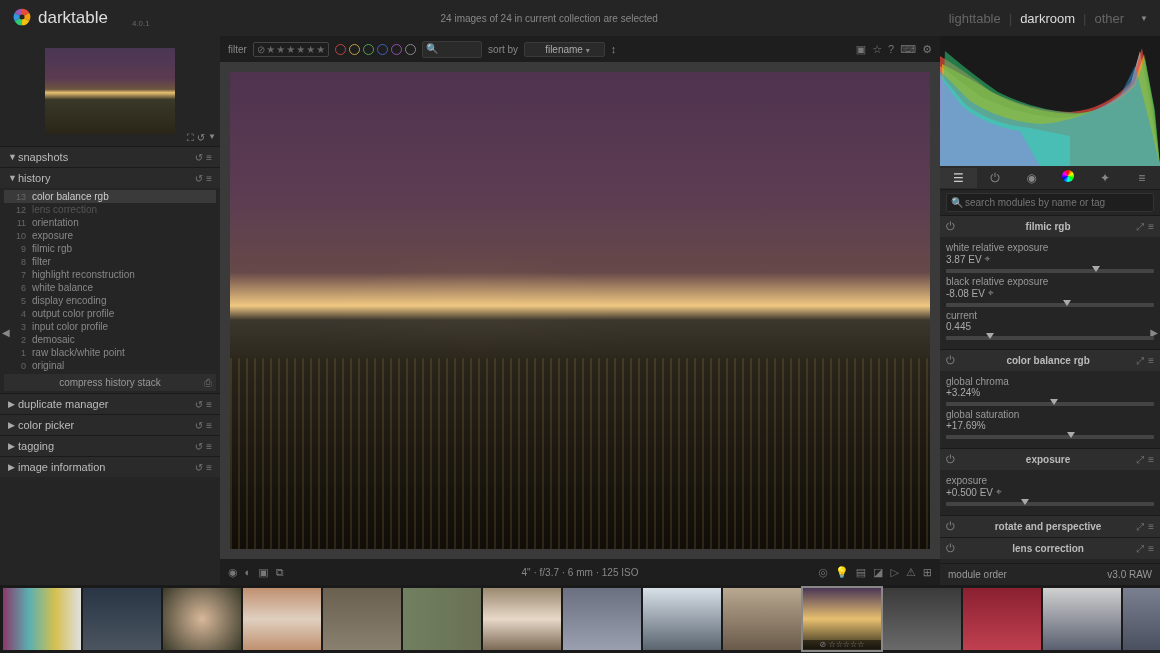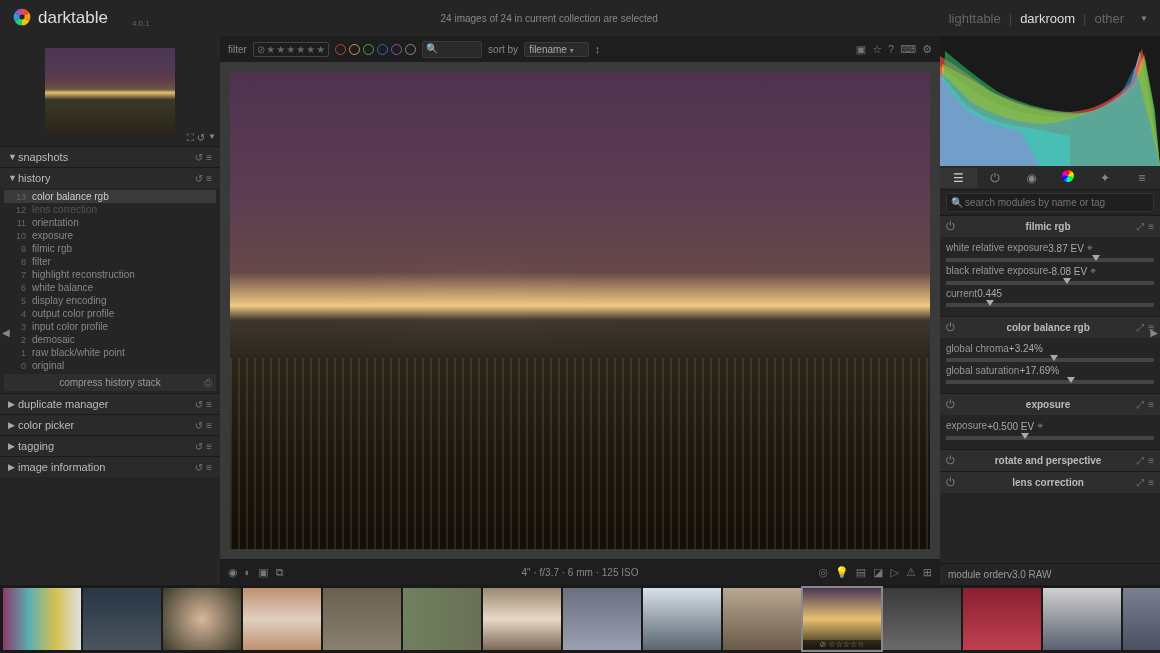--- a/index.html
+++ b/index.html
@@ -35,21 +35,21 @@
 .hist-btn-icon { position: absolute; right: 4px; top: 3px; color: #777; font-size: 10px; }
 .center { flex: 1; background: #ef4444; display: flex; flex-direction: column; position: relative; }
 .filter-bar { height: 26px; display: flex; align-items: center; padding: 0 8px; gap: 6px; background: #1e1e1e; }
 .filter-label { font-size: 10px; color: #888; }
 .stars-filter { display: flex; gap: 1px; border: 1px solid #444; padding: 1px 3px; border-radius: 2px; }
 .star { color: #666; font-size: 10px; cursor: pointer; }
 .color-dots { display: flex; gap: 3px; }
 .cdot { width: 11px; height: 11px; border-radius: 50%; border: 1.5px solid; cursor: pointer; }
 .search-input { background: #2a2a2a; border: 1px solid #3a3a3a; color: #aaa; font-size: 10px; padding: 2px 4px; width: 60px; border-radius: 2px;}
 .sort-label { font-size: 10px; color: #888; }
-.sort-select { background: #2a2a2a; border: 1px solid #3a3a3a; color: #aaa; font-size: 10px; padding: 1px 14px 1px 4px; border-radius: 2px; }
+.sort-select { background: #2a2a2a; border: 1px solid #3a3a3a; color: #aaa; font-size: 10px; padding: 1px 14px 1px 20px; border-radius: 2px; }
 .filter-spacer { flex: 1; }
 .filter-icons { display: flex; gap: 6px; color: #777; font-size: 11px; }
 .image-area { flex: 1; background: #3a3a3a; display: flex; align-items: center; justify-content: center; padding: 10px; }
 .main-image { width: 100%; height: 100%; background: 
   linear-gradient(to bottom, rgba(80,50,80,0.95) 0%, rgba(95,60,85,0.9) 25%, rgba(110,75,75,0.85) 42%, rgba(240,200,130,1) 49%, rgba(60,55,45,0.95) 52%, rgba(45,40,30,1) 60%, rgba(25,22,15,1) 100%),
   radial-gradient(ellipse at 35% 58%, rgba(255,220,140,0.5) 0%, transparent 25%);
   position: relative; }
 .main-image::after { content:''; position:absolute; left:0; right:0; top:60%; bottom:0; background: repeating-linear-gradient(90deg, rgba(255,200,100,0.12) 0 2px, transparent 2px 8px), linear-gradient(to bottom, rgba(40,35,25,0.4), rgba(15,12,8,0.8)); }
 .bottom-bar { height: 26px; display: flex; align-items: center; justify-content: center; background: #1e1e1e; font-size: 10px; color: #888; padding: 0 8px; position: relative; }
 .bottom-left-icons, .bottom-right-icons { position: absolute; display: flex; gap: 7px; color: #777; font-size: 11px; }
@@ -64,26 +64,26 @@
 .module-search input { width: 100%; background: #1e1e1e; border: 1px solid #333; color: #888; font-size: 10px; padding: 3px 18px; border-radius: 2px; }
 .module-search-wrap { position: relative; }
 .module-search-icon { position: absolute; left: 5px; top: 4px; color: #666; font-size: 10px; }
 .module { border-top: 1px solid #1a1a1a; }
 .module-header { display: flex; align-items: center; padding: 4px 6px; background: #2e2e2e; }
 .module-power { color: #888; font-size: 11px; width: 14px; cursor: pointer; }
 .module-title { flex: 1; text-align: center; font-size: 10px; color: #bbb; font-weight: bold; }
 .module-icons { display: flex; gap: 4px; color: #777; font-size: 10px; }
 .module-body { padding: 2px 6px 6px; }
 .param { margin: 3px 0; }
-.param-row { display: flex; justify-content: flex-start; font-size: 10px; color: #999; }
+.param-row { display: flex; justify-content: space-between; font-size: 10px; color: #999; flex-direction: column; }
 .param-val { color: #aaa; display: flex; align-items: center; gap: 3px; }
 .slider { height: 4px; background: #444; position: relative; margin-top: 4px; border-radius: 1px; }
 .slider-handle { position: absolute; top: -3px; width: 0; height: 0; border-left: 4px solid transparent; border-right: 4px solid transparent; border-top: 6px solid #aaa; transform: translateX(-4px); }
 .picker { font-size: 10px; color: #888; }
-.module-order { display: flex; padding: 5px 8px; font-size: 10px; color: #999; border-top: 1px solid #1a1a1a; }
+.module-order { display: flex; justify-content: space-between; padding: 5px 8px; font-size: 10px; color: #999; border-top: 1px solid #1a1a1a; }
 .filmstrip { height: 68px; background: #1a1a1a; display: flex; gap: 2px; padding: 3px; overflow: hidden; }
 .film-thumb { height: 62px; flex: 0 0 78px; background: #333; position: relative; cursor: pointer; }
 .film-thumb.active { outline: 2px solid #888; }
 .expand-arrow { position: absolute; color:#888; font-size: 10px; cursor:pointer; }
 .expand-left { left:2px; top: 50%; } .expand-right { right:2px; top:50%; }
 .caret { font-size: 8px; color: #888; cursor: pointer; }
 </style>
 </head>
 <body>
 

